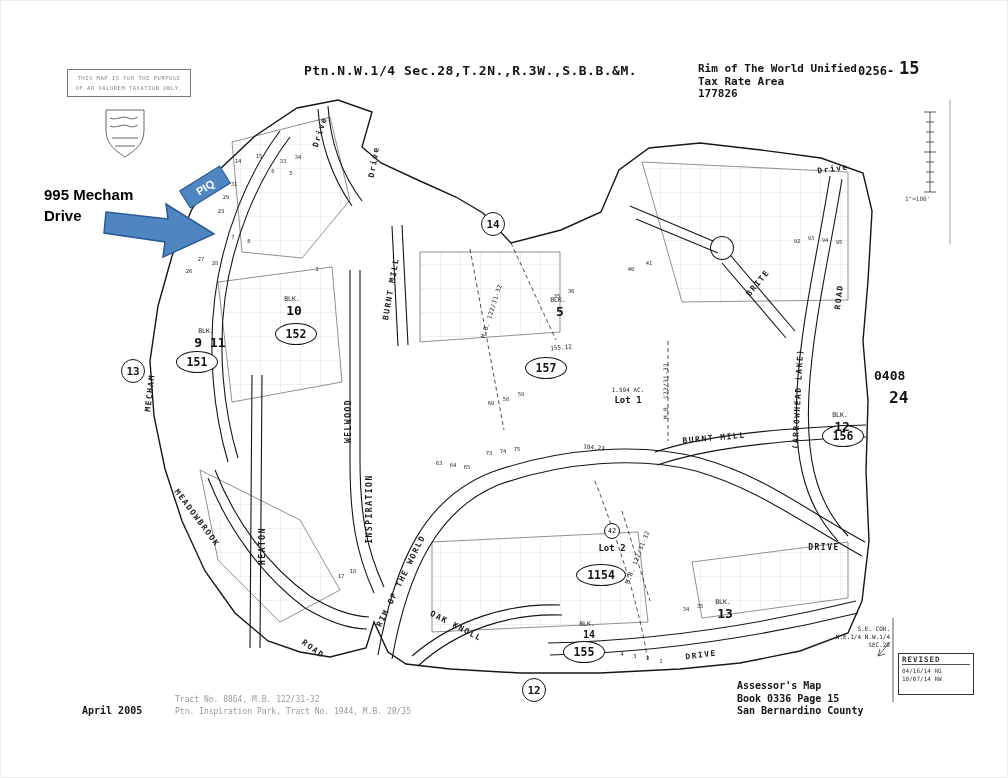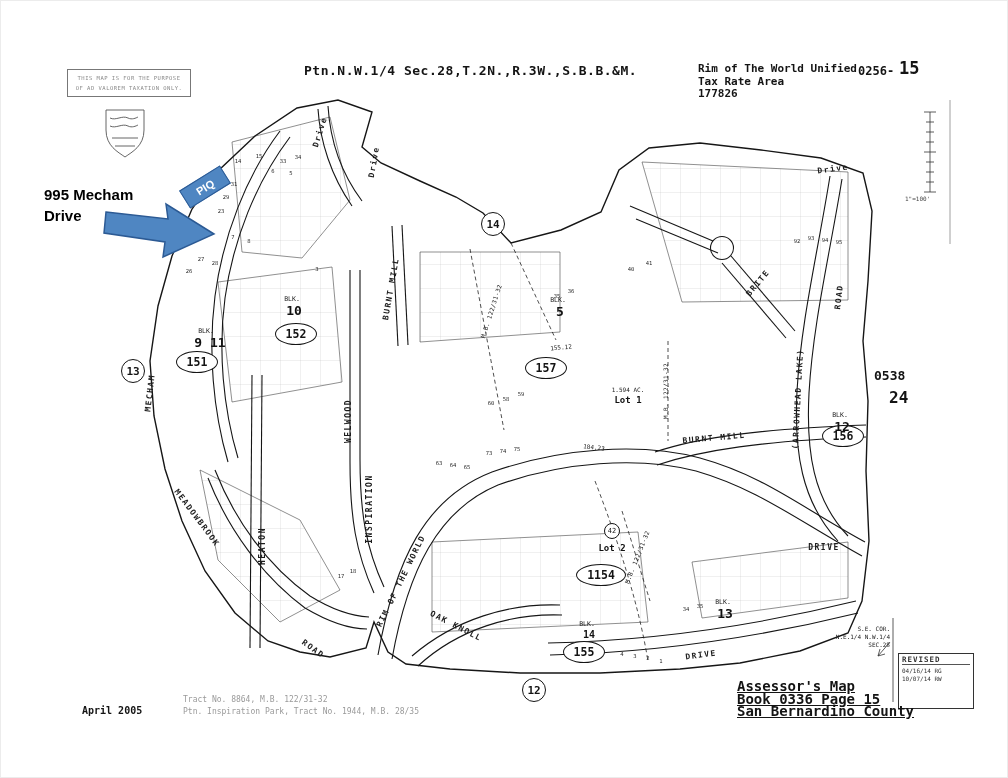--- a/index.html
+++ b/index.html
@@ -42,27 +42,27 @@
     left:205px;top:187px;width:46px;height:19px;--r:-32deg;
     background:#4f86c2;border:1.5px solid #2c5a94;color:#fff;
     font-family:"Liberation Sans",sans-serif;font-weight:bold;font-size:11px;
     display:flex;align-items:center;justify-content:center;z-index:4;
   }
   .scale-label{left:905px;top:195px;font-size:6px;color:#444;}
   .adjbook{left:874px;top:368px;font-weight:bold;font-size:13px;}
   .adjpage{left:889px;top:388px;font-weight:bold;font-size:16px;}
   .secor{left:834px;top:625px;width:56px;text-align:right;font-size:6px;line-height:8px;color:#222;}
   .revised{
-    left:898px;top:653px;width:76px;height:56px;border:1px solid #333;
+    left:898px;top:653px;width:76px;height:42px;border:1px solid #333;
     font-size:6px;line-height:8px;color:#333;padding:2px 3px;box-sizing:border-box;
   }
   .revised .rtitle{font-weight:bold;font-size:7.5px;letter-spacing:1px;border-bottom:1px solid #555;margin-bottom:2px;}
   .date{left:82px;top:705px;font-weight:bold;font-size:10px;}
-  .tract{left:183px;top:694px;font-size:8px;color:#9a9a9a;line-height:12px;}
-  .assessor{left:737px;top:680px;font-weight:bold;font-size:14px;line-height:12.5px;text-decoration:underline;}
+  .tract{left:175px;top:694px;font-size:8px;color:#9a9a9a;line-height:12px;}
+  .assessor{left:737px;top:680px;font-weight:bold;font-size:10px;line-height:12.5px;}
   .lots-ac{font-size:6px;color:#222;}
   .lotname{font-weight:bold;font-size:9px;color:#111;}
 </style>
 </head>
 <body>
 
 <svg class="lines" width="1008" height="778" viewBox="0 0 1008 778">
   <defs>
     <pattern id="pg" width="20" height="24" patternUnits="userSpaceOnUse">
       <path d="M0 0 H20 M0 0 V24" stroke="#777" stroke-width="0.5" fill="none"></path>
@@ -159,21 +159,21 @@
 <div class="abs bookcode">0256-</div>
 <div class="abs pagenum">15</div>
 
 <div class="abs address">
   <div>995 Mecham</div>
   <div>Drive</div>
 </div>
 <div class="lbl piq">PIQ</div>
 
 <div class="abs scale-label">1"=100'</div>
-<div class="abs adjbook">0538</div>
+<div class="abs adjbook">0408</div>
 <div class="abs adjpage">24</div>
 <div class="abs secor">
   <div>S.E. COR.</div>
   <div>N.E.1/4 N.W.1/4</div>
   <div>SEC.28</div>
 </div>
 <div class="abs revised">
   <div class="rtitle">REVISED</div>
   <div>04/16/14 RG</div>
   <div>10/07/14 RW</div>

